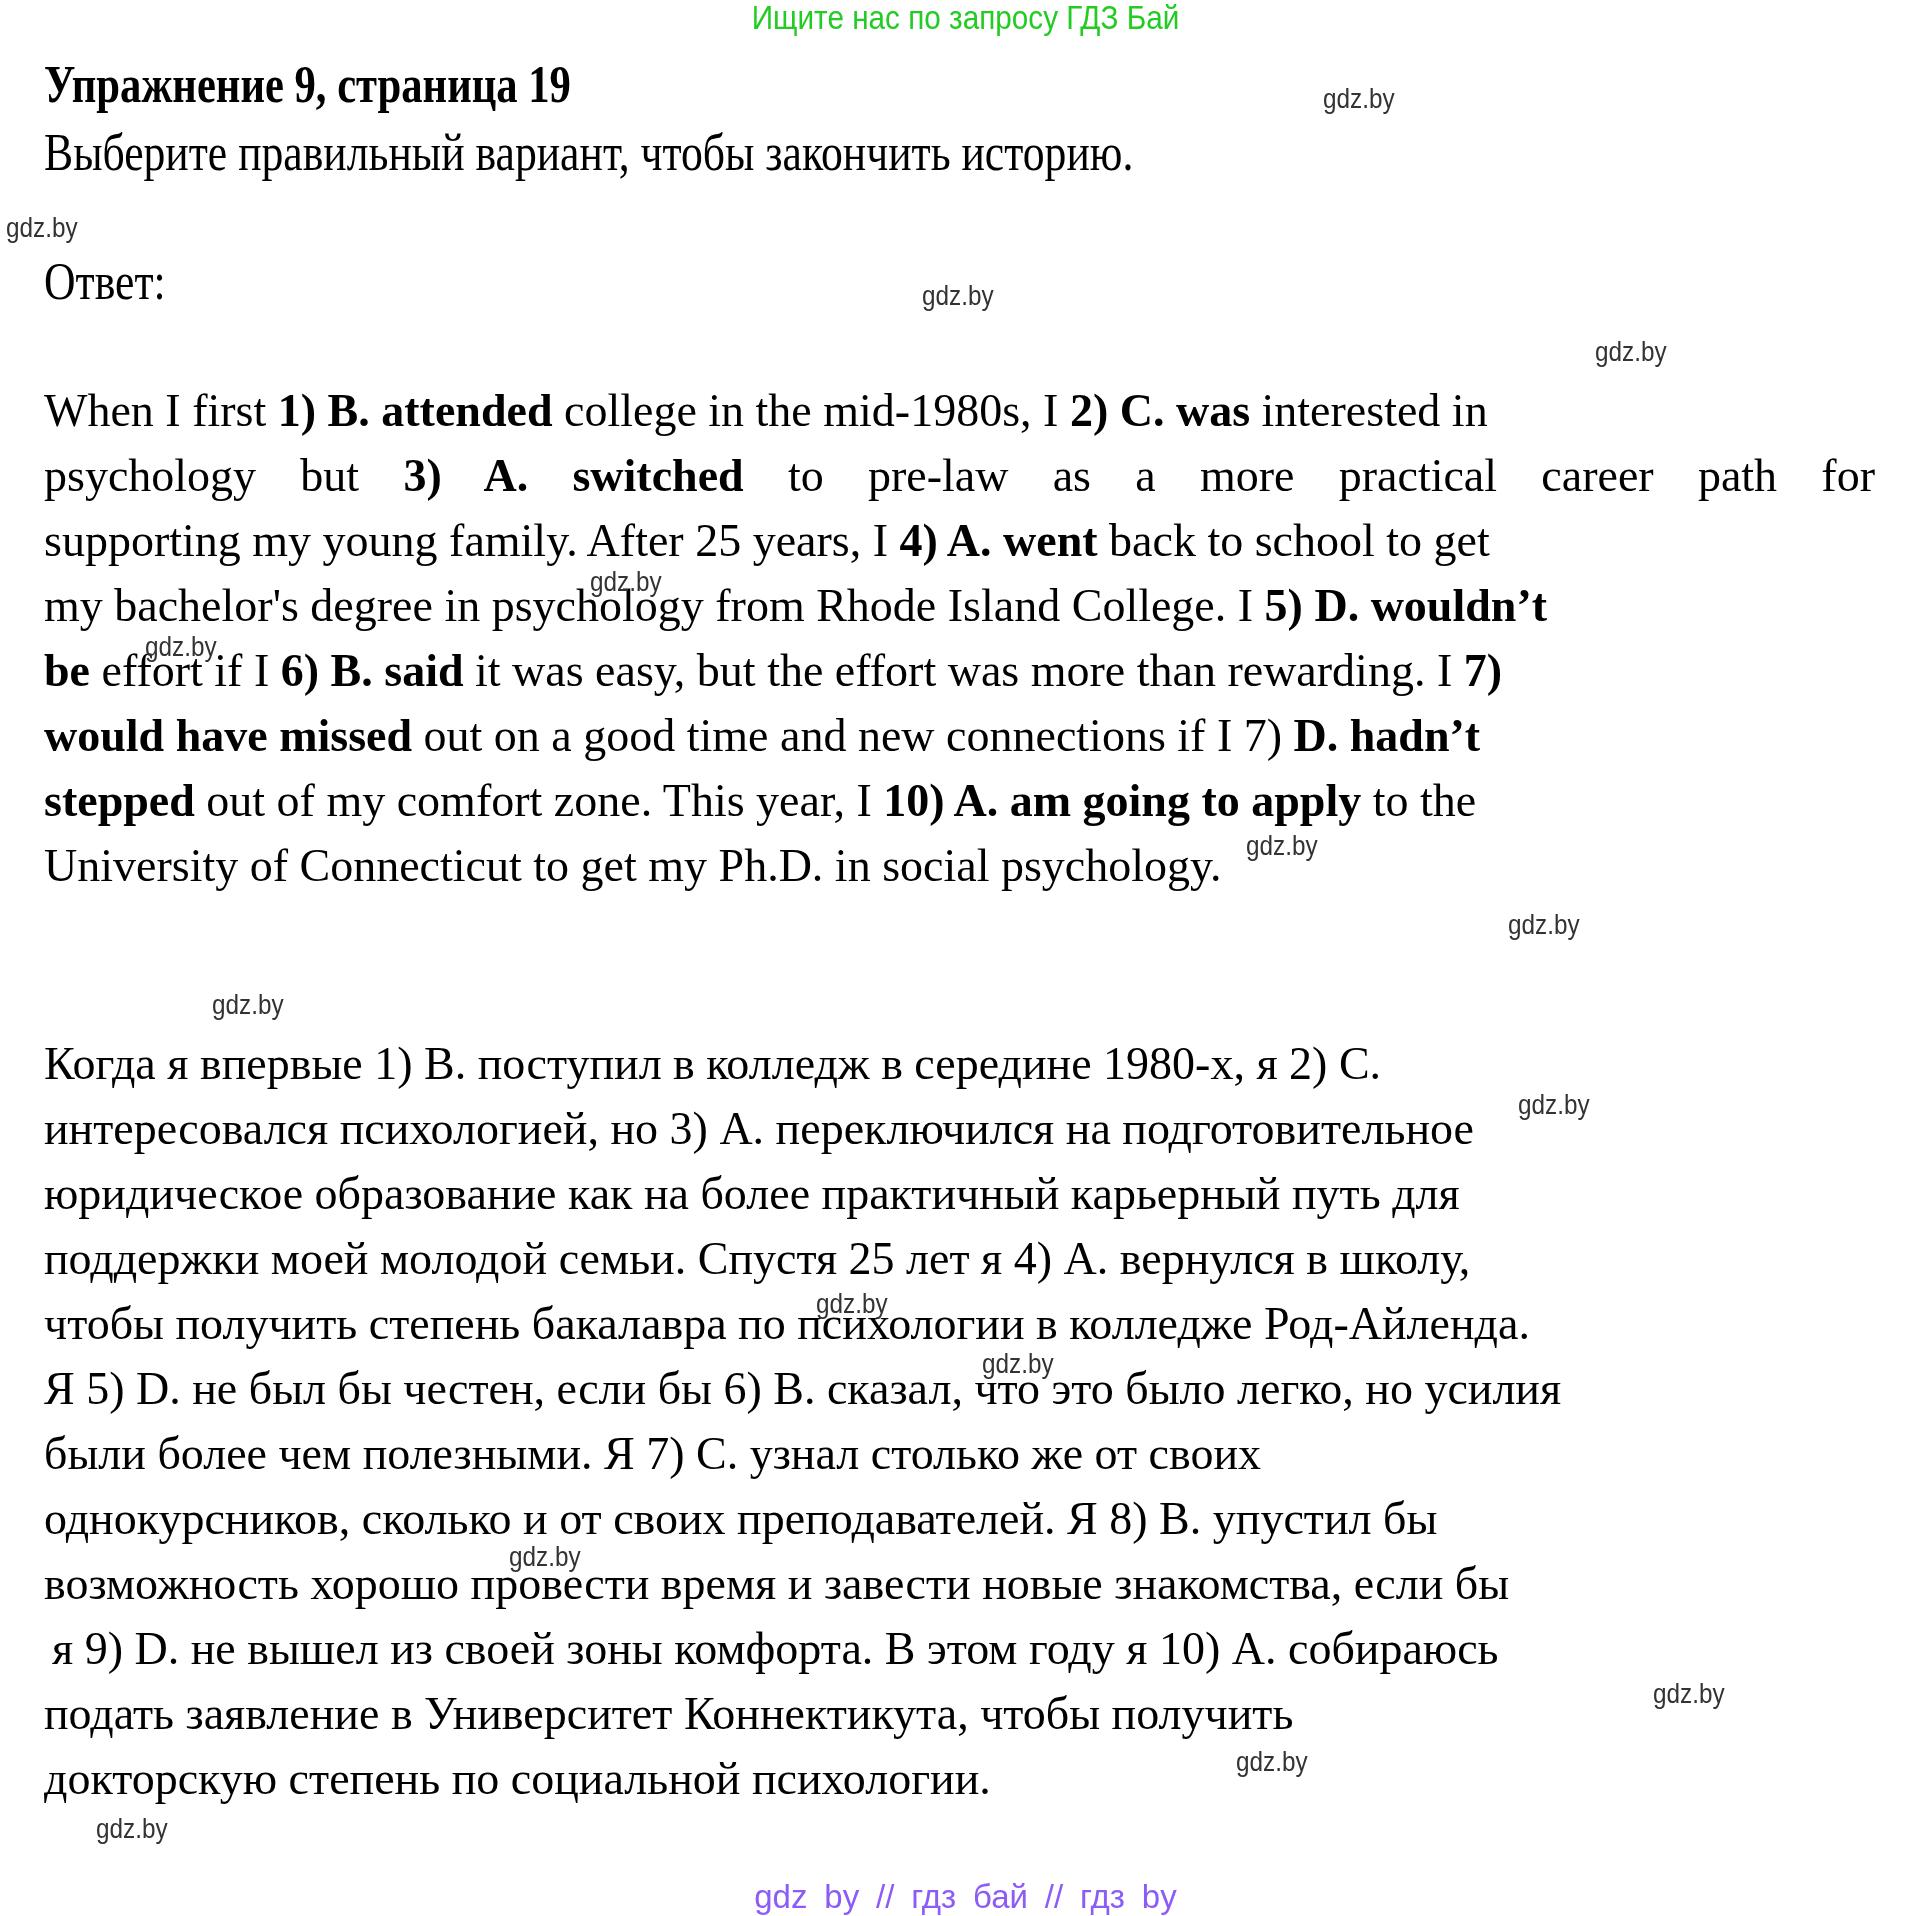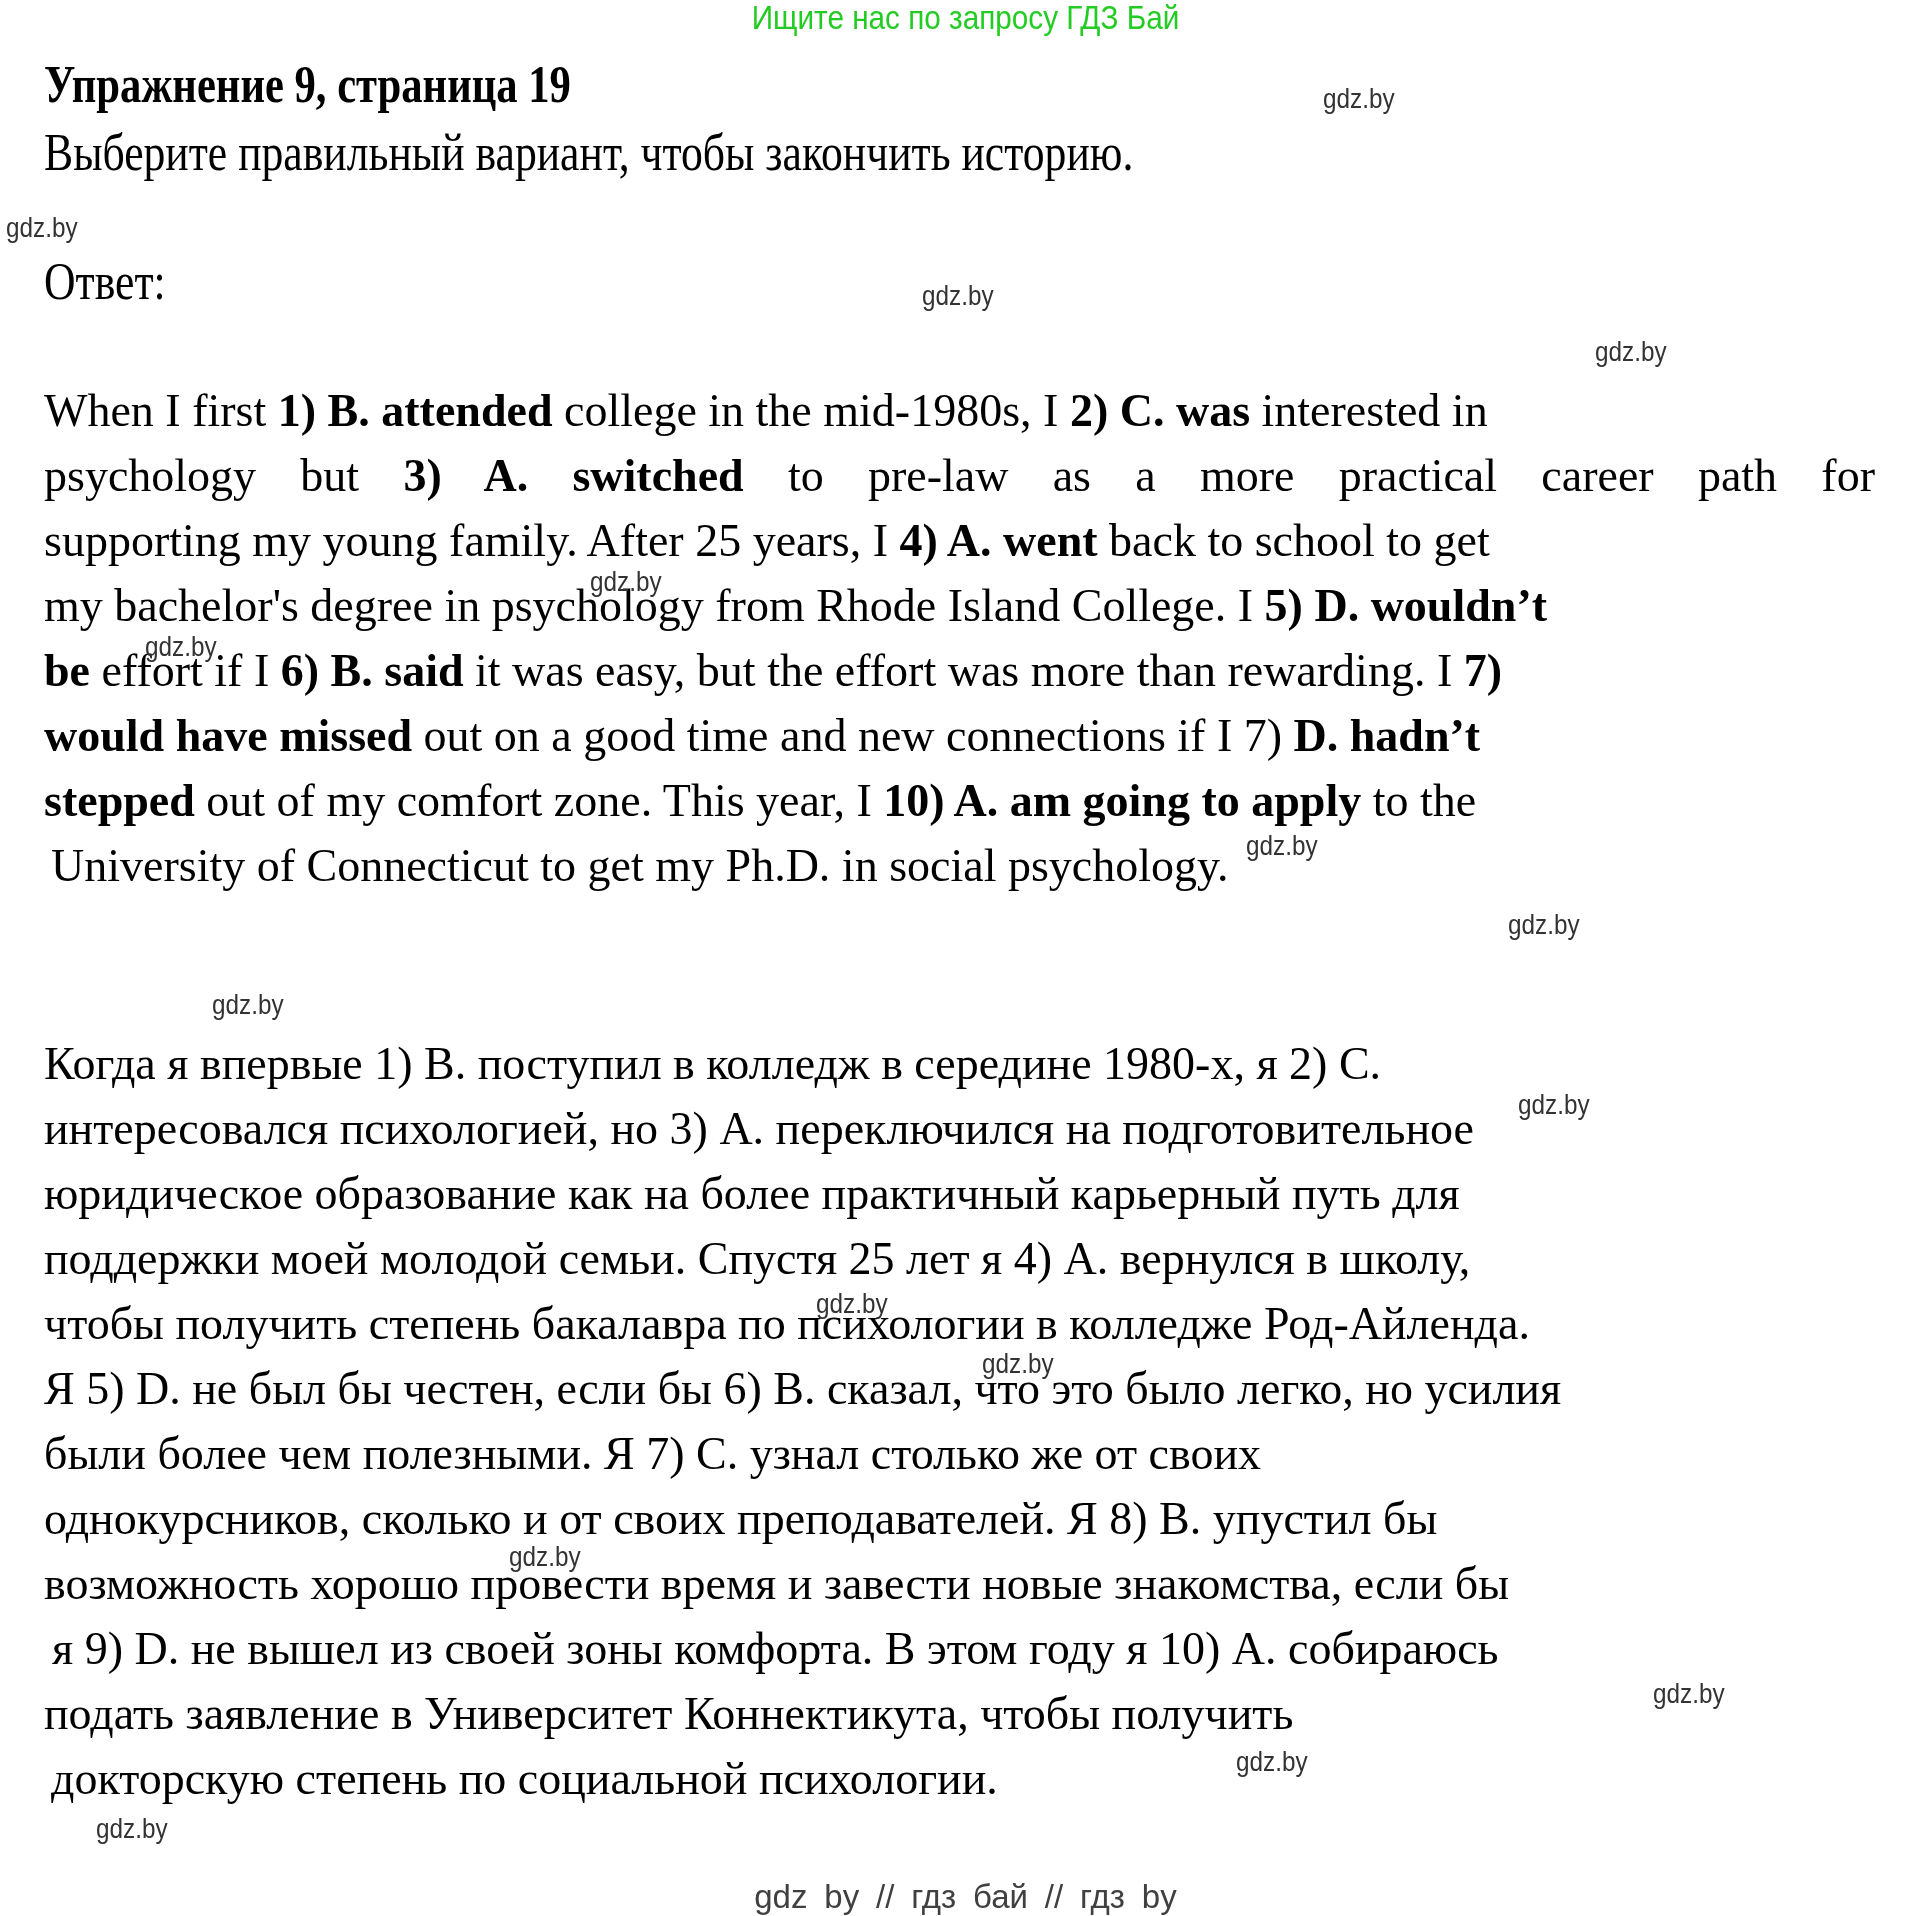--- a/index.html
+++ b/index.html
@@ -22,31 +22,31 @@
   }
   .answer-label {
     position: absolute; left: 44px; top: 253px; font-size: 52px; line-height: 58px;
     transform-origin: left top; transform: scaleX(0.84); white-space: nowrap;
   }
   .para {
     position: absolute; left: 44px; width: 1831px;
     font-size: 46px; line-height: 65px; text-align: justify; text-align-last: left;
   }
   .para .ln { display: block; white-space: nowrap; text-align: justify; text-align-last: justify; overflow: visible; }
-  .para .ln.last { text-align-last: left; margin-left: 7px; }
+  .para .ln.last { text-align-last: left; }
   .en { top: 378px; }
   .ru { top: 1031px; }
   b { font-weight: bold; }
   .wm {
     position: absolute; font-size: 27px; line-height: 29px; color: #333;
     transform: scaleX(0.9); transform-origin: left top; white-space: nowrap;
   }
   .footer {
     position: absolute; left: 0; top: 1879px; width: 1931px; text-align: center;
-    font-size: 33px; line-height: 35px; color: #404040; word-spacing: 7.7px;
+    font-size: 33px; line-height: 35px; color: #8b5cf6; word-spacing: 7.7px;
   }
 </style>
 </head>
 <body>
 
 <div class="top-banner sans">Ищите нас по запросу ГДЗ Бай</div>
 
 <div class="title serif">Упражнение 9, страница 19</div>
 <div class="instruction serif">Выберите правильный вариант, чтобы закончить историю.</div>
 <div class="answer-label serif">Ответ:</div>

